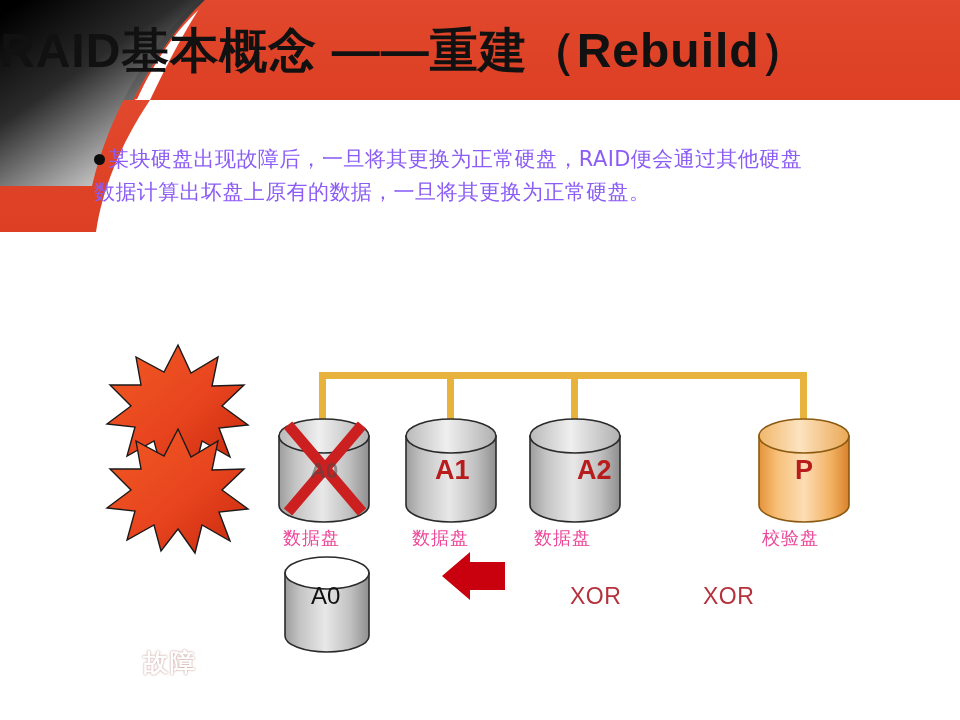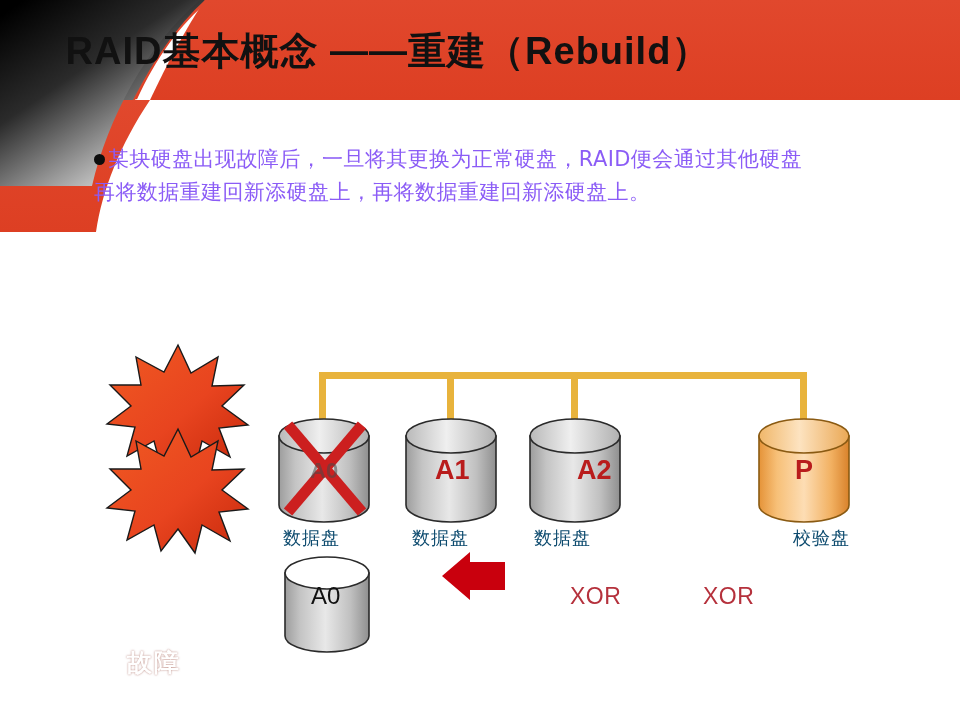--- a/index.html
+++ b/index.html
@@ -13,21 +13,21 @@
   #slide{position:absolute;inset:0;width:960px;height:720px;overflow:hidden;background:#fff;}
 
   
   .header-wrap{position:absolute;left:0;top:0;width:960px;height:240px;overflow:hidden;}
   .hdr-svg{position:absolute;left:0;top:0;}
   .title{
     position:absolute;
     left:0;top:20px;width:776px;
     text-align:center;
     font-family:"Liberation Sans","DejaVu Sans",sans-serif;
-    font-size:38px;
+    font-size:48px;
     font-weight:700;
     color:#111111;
     letter-spacing:1px;
     white-space:nowrap;
     z-index:5;
     line-height:62px;
   }
 
   
   .body-text{
@@ -68,34 +68,34 @@
   .xor-1{left:570px;}
   .xor-2{left:703px;}
 
   .star-label{
     position:absolute;
     font-family:"DejaVu Sans","Liberation Sans",sans-serif;
     font-size:25px;font-weight:700;color:#ffffff;
     letter-spacing:2px;z-index:9;white-space:nowrap;
     text-shadow:0 0 2px rgba(120,20,0,.55);
   }
-  .star-label-1{left:127px;top:378px;}
+  .star-label-1{left:143px;top:378px;}
 
   .disk-letter{
     position:absolute;
     font-family:"Liberation Sans",sans-serif;
     font-size:27px;font-weight:600;color:#b91c1c;
     z-index:8;white-space:nowrap;
   }
   .disk-letter.faded{color:#4a4a4a;opacity:.55;font-size:22px;}
 
   .disk-caption{
     position:absolute;
     font-family:"DejaVu Sans","Liberation Sans",sans-serif;
-    font-size:18px;color:#0c4a6e;
+    font-size:18px;color:#ec4899;
     z-index:8;white-space:nowrap;letter-spacing:1px;
   }
 </style>
 </head>
 <body>
 
 <div id="slide">
 
   <div class="header-wrap">
     <svg class="hdr-svg" width="960" height="240" viewBox="0 0 960 240">
@@ -139,21 +139,21 @@
 
         <path d="M 205,0 C 150,52 112,122 96,186 L 96,100 L 205,100 Z" fill="url(#orgrad)" opacity="0"></path>
       </g>
     </svg>
 
     <div class="title">RAID基本概念 ——重建（Rebuild）</div>
   </div>
 
   <div class="body-text">
     <span class="bullet-dot"></span><span>某块硬盘出现故障后，一旦将其更换为正常硬盘，RAID便会通过其他硬盘</span>
-    <span class="body-line2">再将数据重建回新添硬盘上，再将数据重建回新添硬盘上。</span>
+    <span class="body-line2">数据计算出坏盘上原有的数据，一旦将其更换为正常硬盘。</span>
   </div>
 
   <div class="diagram">
     <svg class="diag-svg" width="960" height="452" viewBox="0 0 960 452">
       <defs>
         <linearGradient id="cylBody" x1="0" y1="0" x2="1" y2="0">
           <stop offset="0%" stop-color="#9d9d9d"></stop>
           <stop offset="18%" stop-color="#c4c4c4"></stop>
           <stop offset="48%" stop-color="#e8e8e8"></stop>
           <stop offset="78%" stop-color="#c0c0c0"></stop>
@@ -240,16 +240,16 @@
     <div class="star-label star-label-1">故障</div>
 
     <div class="disk-letter faded" style="left:310px;top:190px;">A0</div>
     <div class="disk-letter" style="left:435px;top:187px;">A1</div>
     <div class="disk-letter" style="left:577px;top:187px;">A2</div>
     <div class="disk-letter" style="left:795px;top:187px;">P</div>
 
     <div class="disk-caption" style="left:283px;top:258px;">数据盘</div>
     <div class="disk-caption" style="left:412px;top:258px;">数据盘</div>
     <div class="disk-caption" style="left:534px;top:258px;">数据盘</div>
-    <div class="disk-caption" style="left:762px;top:258px;margin-left:31px;">校验盘</div>
+    <div class="disk-caption" style="left:762px;top:258px;">校验盘</div>
   </div>
 
 </div>
 
 </body></html>

